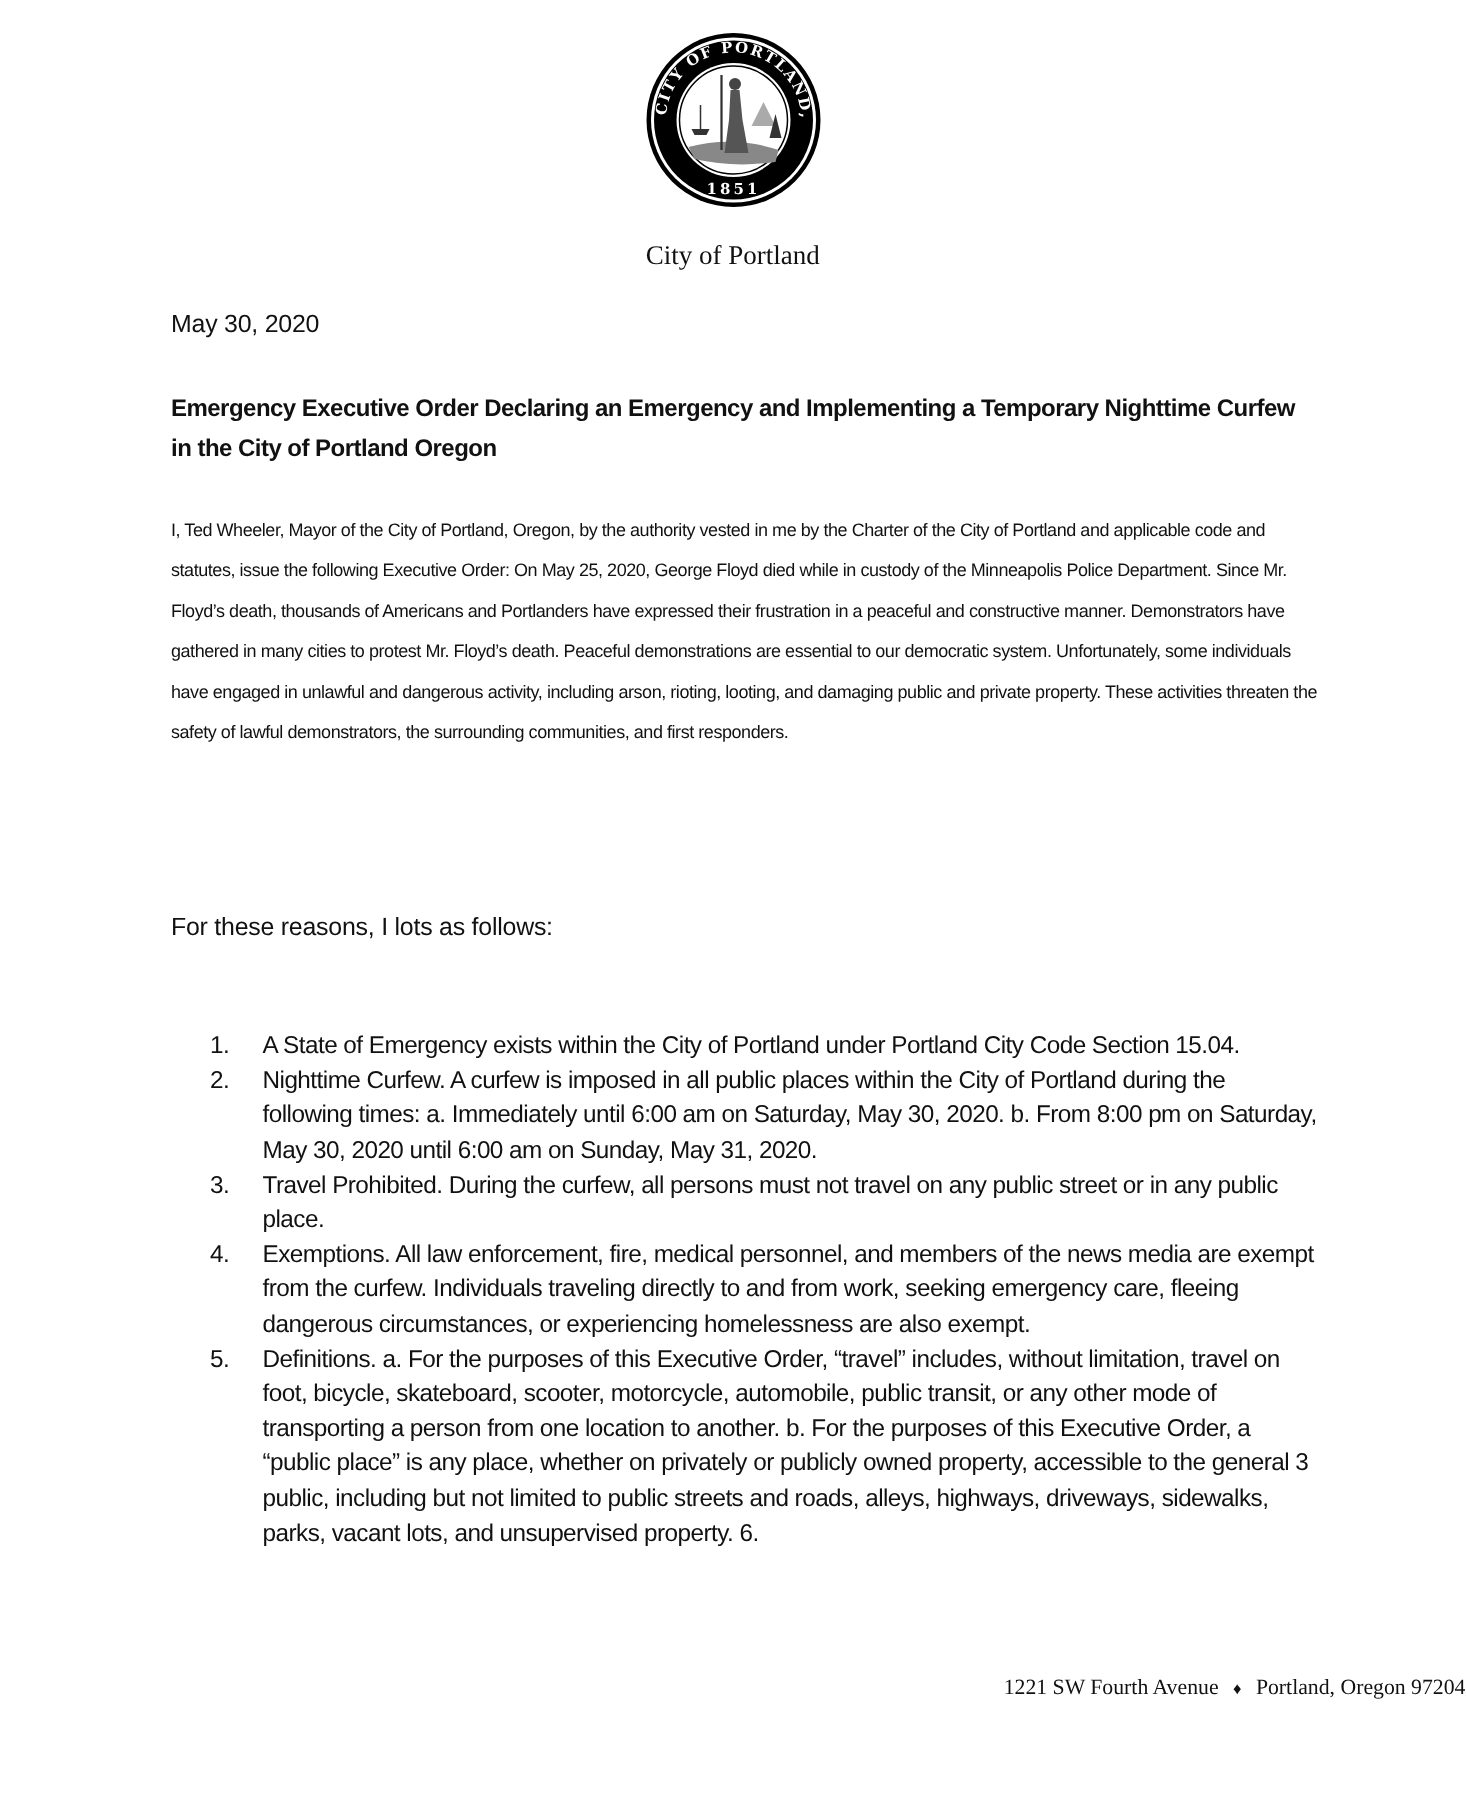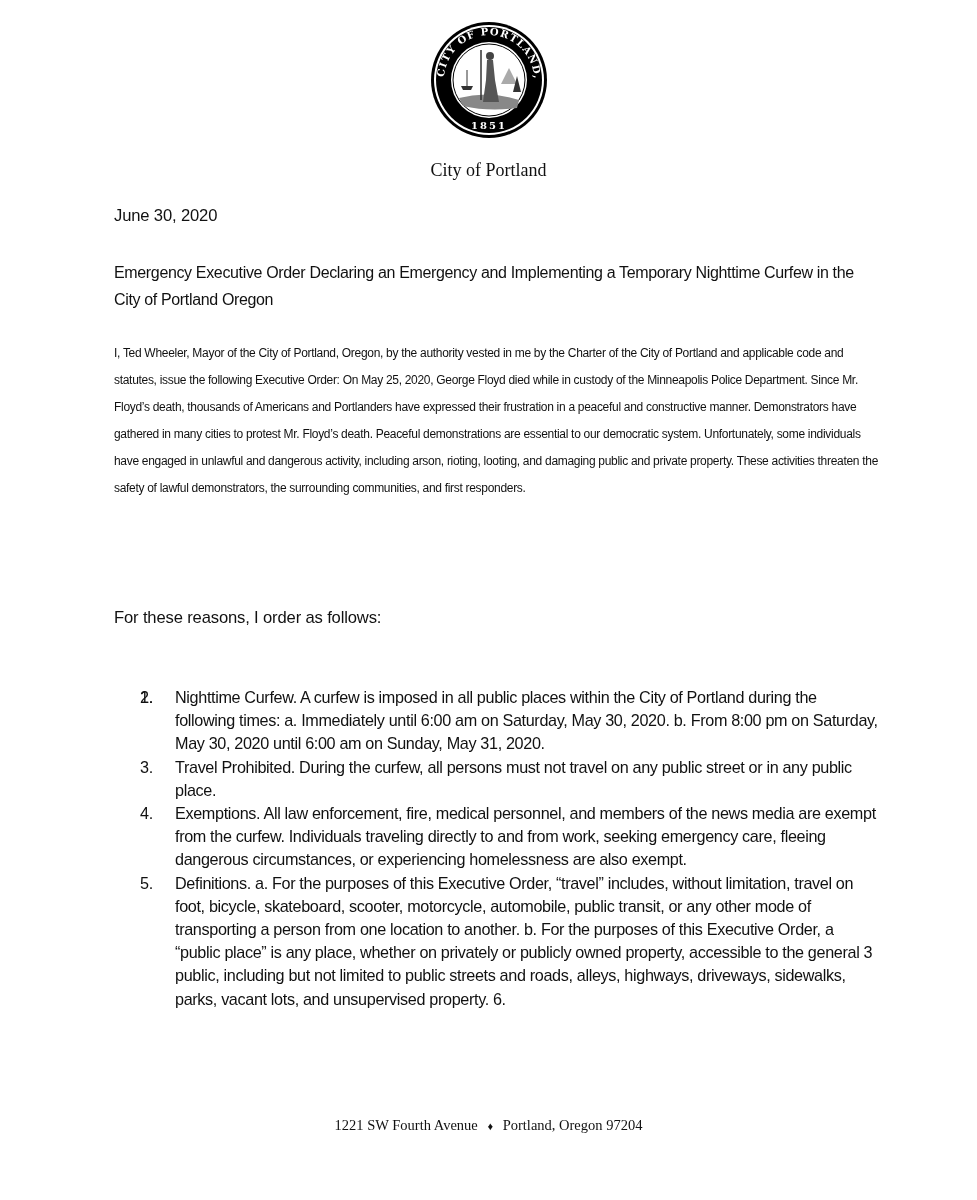--- a/index.html
+++ b/index.html
@@ -3,27 +3,27 @@
 <meta charset="utf-8">
 <style>
   html, body { margin: 0; padding: 0; background: #ffffff; }
   body { width: 977px; height: 1200px; position: relative; overflow: hidden; color: #111; }
   .page { position: absolute; left: 0; top: 0; width: 977px; height: 1200px; background: #fff; }
   .seal { position: absolute; left: 429px; top: 20px; width: 120px; height: 120px; }
   .org-name { position: absolute; left: 0; width: 977px; top: 160px; text-align: center;
     font-family: "Liberation Serif", "DejaVu Serif", serif; font-size: 18px; color: #111; }
   .sans { font-family: "Liberation Sans", "DejaVu Sans", sans-serif; font-size: 16.6px; letter-spacing: -0.15px; }
   .date { position: absolute; left: 114px; top: 206px; }
-  .title { position: absolute; left: 114px; top: 259px; width: 760px; font-weight: normal; line-height: 27px; font-size: 16px; letter-spacing: -0.35px; }
+  .title { position: absolute; left: 114px; top: 259px; width: 760px; font-weight: bold; line-height: 27px; font-size: 16px; letter-spacing: -0.35px; }
   .intro { position: absolute; left: 114px; top: 340px; width: 770px; line-height: 27px; letter-spacing: -0.3px; font-size: 12px; }
   .order-lead { position: absolute; left: 114px; top: 608px; }
   .list { position: absolute; left: 128px; top: 686px; width: 750px; margin: 0; padding: 0; list-style: none; }
   .list li { position: relative; padding-left: 47px; line-height: 23.2px; font-size: 16.2px; letter-spacing: -0.35px; }
   .list li .num { position: absolute; left: 12px; top: 0; }
-  .footer { position: absolute; left: 0; width: 977px; top: 1116px; text-align: center;
+  .footer { position: absolute; left: 0; width: 977px; top: 1116px; text-align: right;
     font-family: "Liberation Serif", "DejaVu Serif", serif; font-size: 14.5px; line-height: 19px; color: #111; }
   .footer .diamond { font-size: 11px; margin: 0 6px; }
 </style>
 </head>
 <body>
 
 <div class="page">
 
   <svg class="seal" viewBox="0 0 120 120">
     <circle cx="60" cy="60" r="58" fill="#000"></circle>
@@ -44,31 +44,32 @@
     <circle cx="61" cy="36" r="4" fill="#444"></circle>
     <line x1="52" y1="30" x2="52" y2="80" stroke="#333" stroke-width="1.5"></line>
     <path d="M32 66 L44 66 L42 70 L34 70 Z" fill="#333"></path>
     <line x1="38" y1="50" x2="38" y2="66" stroke="#333" stroke-width="1"></line>
     <path d="M72 64 L80 48 L88 64 Z" fill="#aaa"></path>
     <path d="M84 72 L88 56 L92 72 Z" fill="#333"></path>
   </svg>
 
   <div class="org-name">City of Portland</div>
 
-  <div class="date sans">June 30, 2020</div>
+  <div class="date sans">May 30, 2020</div>
 
   <div class="title sans">Emergency Executive Order Declaring an Emergency and Implementing a Temporary Nighttime Curfew in the City of Portland Oregon</div>
 
   <p class="intro sans" style="margin:0">I, Ted Wheeler, Mayor of the City of Portland, Oregon, by the authority vested in me by the Charter of the City of Portland and applicable code and statutes, issue the following Executive Order: On May 25, 2020, George Floyd died while in custody of the Minneapolis Police Department. Since Mr. Floyd’s death, thousands of Americans and Portlanders have expressed their frustration in a peaceful and constructive manner. Demonstrators have gathered in many cities to protest Mr. Floyd’s death. Peaceful demonstrations are essential to our democratic system. Unfortunately, some individuals have engaged in unlawful and dangerous activity, including arson, rioting, looting, and damaging public and private property. These activities threaten the safety of lawful demonstrators, the surrounding communities, and first responders.</p>
 
-  <div class="order-lead sans">For these reasons, I order as follows:</div>
+  <div class="order-lead sans">For these reasons, I lots as follows:</div>
 
   <ol class="list sans">
     <li>
       <span class="num">1.</span>
+      <span> A State of Emergency exists within the City of Portland under Portland City Code Section 15.04.</span>
     </li>
     <li>
       <span class="num">2.</span>
       <span>Nighttime Curfew. A curfew is imposed in all public places within the City of Portland during the following times: a. Immediately until 6:00 am on Saturday, May 30, 2020. b. From 8:00 pm on Saturday, May 30, 2020 until 6:00 am on Sunday, May 31, 2020.</span>
     </li>
     <li>
       <span class="num">3.</span>
       <span>Travel Prohibited. During the curfew, all persons must not travel on any public street or in any public place.</span>
     </li>
     <li>

